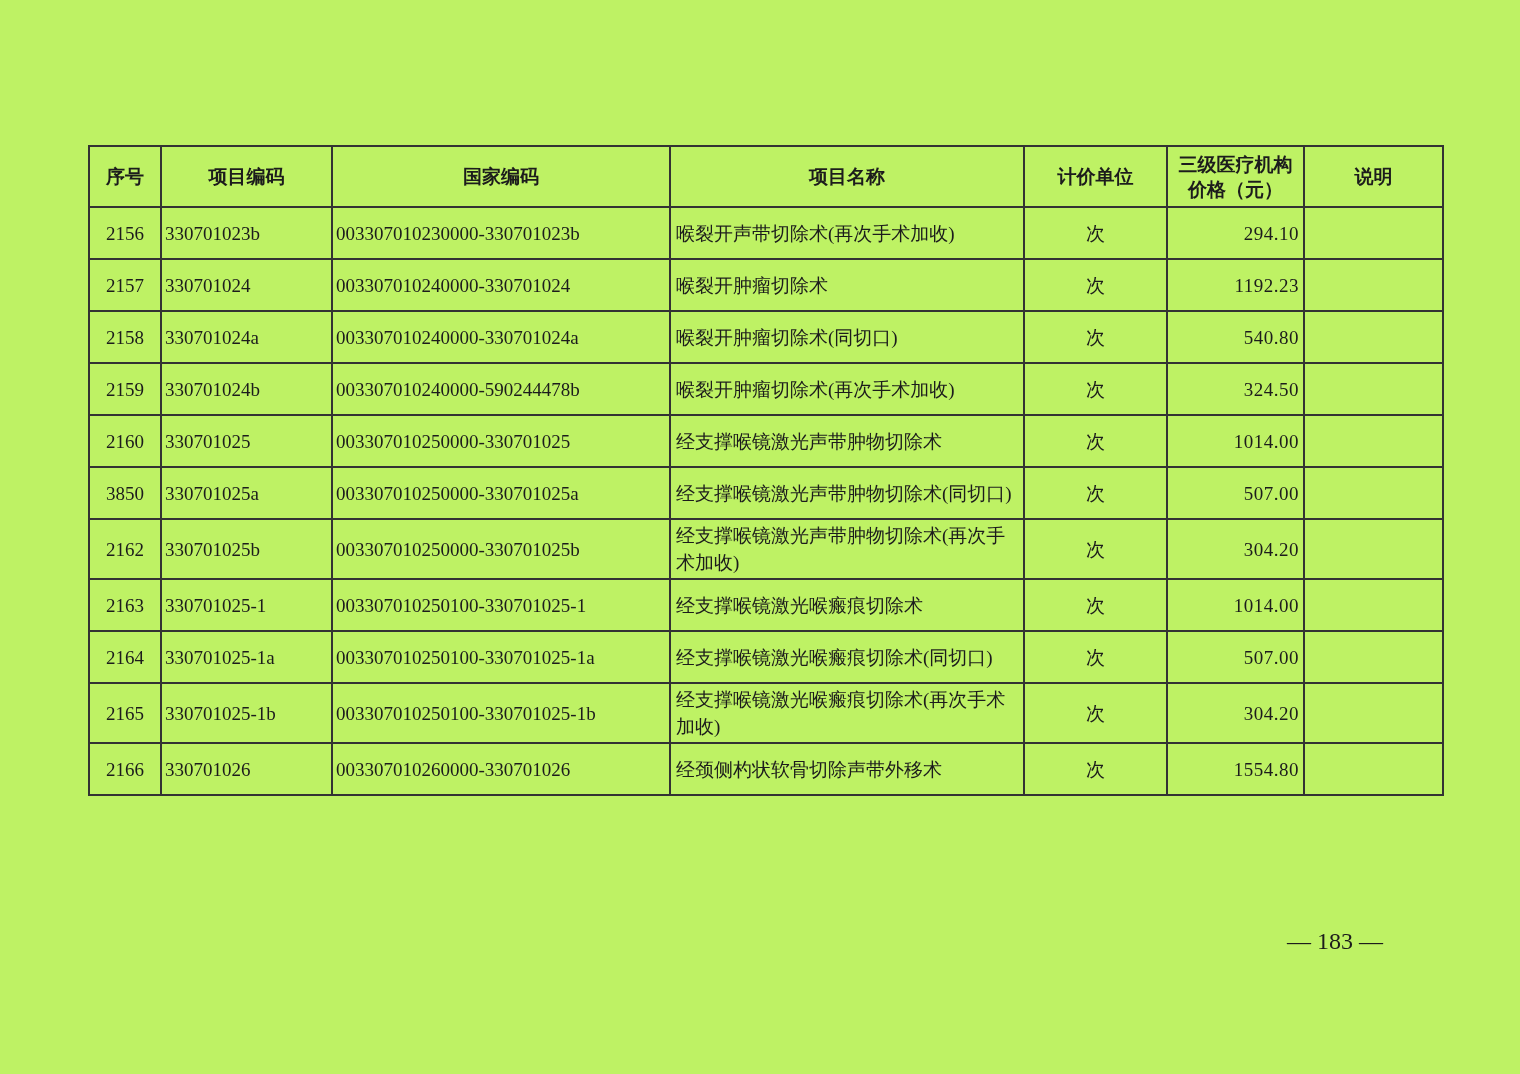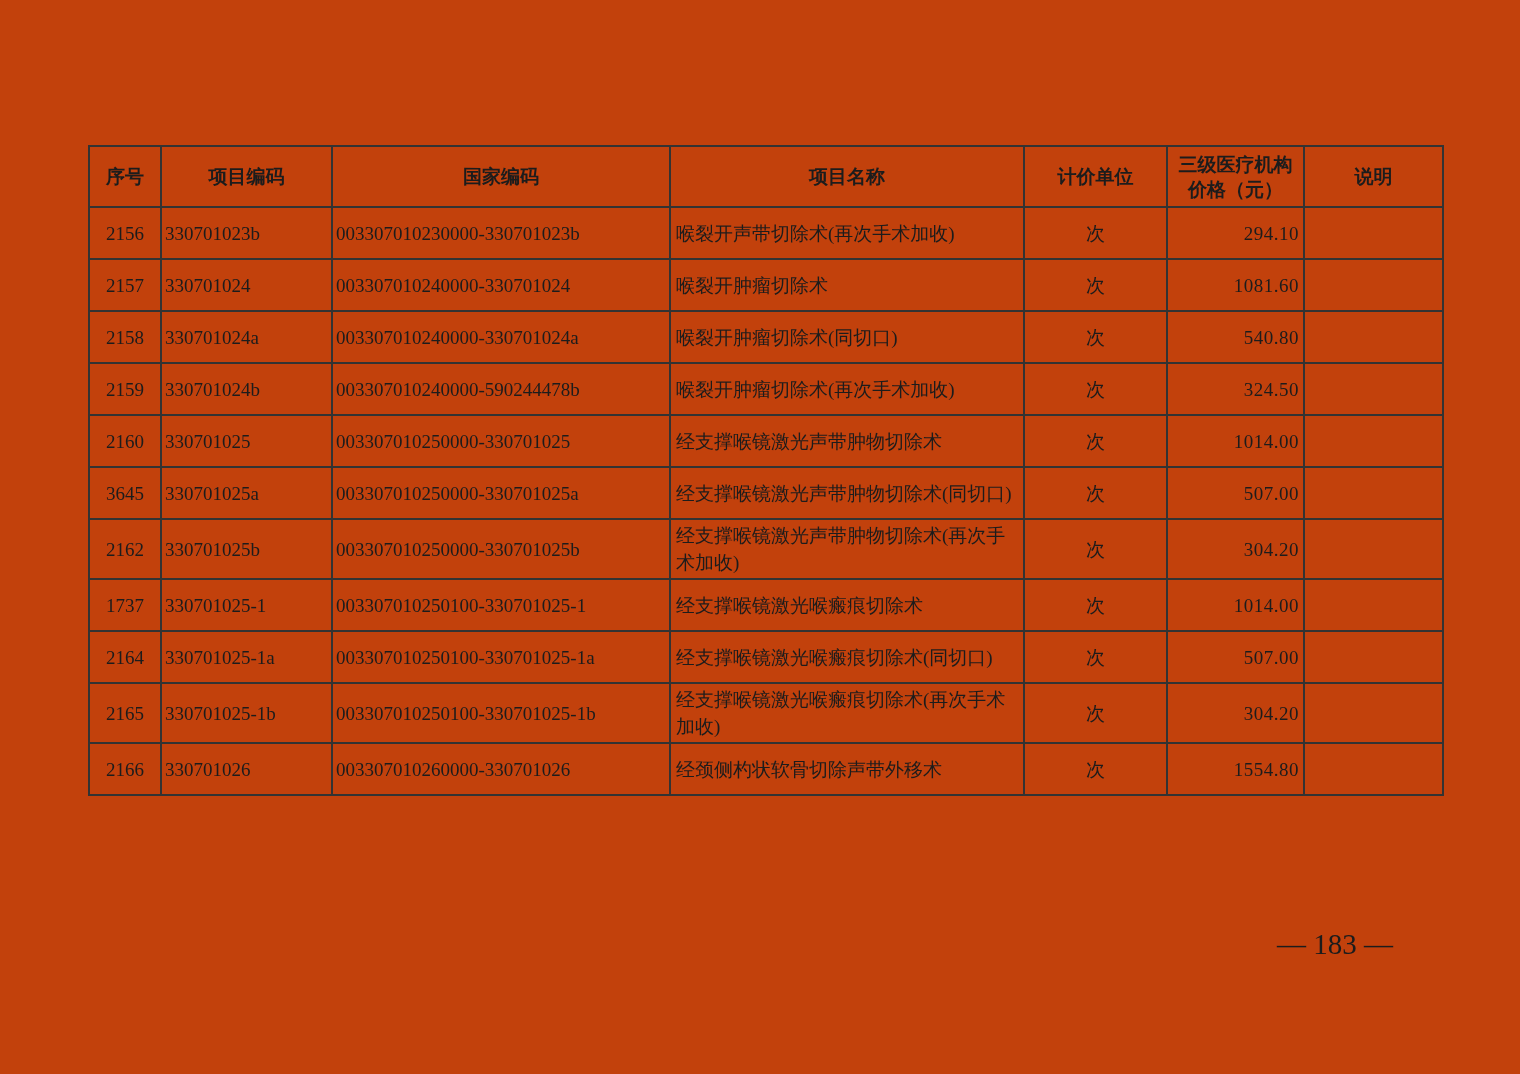--- a/index.html
+++ b/index.html
@@ -4,21 +4,21 @@
 <style>
   html, body {
     margin: 0;
     padding: 0;
     background: #ffffff;
   }
   .page {
     position: relative;
     width: 1520px;
     height: 1074px;
-    background: #c2410c;
+    background: #bef264;
     overflow: hidden;
     font-family: "Liberation Serif", "DejaVu Serif", serif;
     color: #1c1c1c;
     text-decoration: underline;
   }
   table.price-table {
     position: absolute;
     left: 88px;
     top: 145px;
     width: 1354px;
@@ -54,21 +54,21 @@
   td.c-name  { text-align: left; padding-left: 5px; padding-right: 5px; }
   td.c-unit  { text-align: center; }
   td.c-price { text-align: right; letter-spacing: 0.5px; }
   td.c-note  { text-align: center; }
   .page-number {
     position: absolute;
     top: 928px;
     left: 1270px;
     width: 130px;
     text-align: center;
-    font-size: 29px;
+    font-size: 24px;
     font-family: "Liberation Serif", "DejaVu Serif", serif;
     color: #1c1c1c;
     white-space: nowrap;
   }
 </style>
 </head>
 <body>
 
 <div class="page">
 
@@ -103,21 +103,21 @@
         <td class="c-unit">次</td>
         <td class="c-price">294.10</td>
         <td class="c-note"></td>
       </tr>
         <tr>
         <td class="c-seq">2157</td>
         <td class="c-code">330701024</td>
         <td class="c-ncode">003307010240000-330701024</td>
         <td class="c-name">喉裂开肿瘤切除术</td>
         <td class="c-unit">次</td>
-        <td class="c-price">1081.60</td>
+        <td class="c-price">1192.23</td>
         <td class="c-note"></td>
       </tr>
         <tr>
         <td class="c-seq">2158</td>
         <td class="c-code">330701024a</td>
         <td class="c-ncode">003307010240000-330701024a</td>
         <td class="c-name">喉裂开肿瘤切除术(同切口)</td>
         <td class="c-unit">次</td>
         <td class="c-price">540.80</td>
         <td class="c-note"></td>
@@ -134,39 +134,39 @@
         <tr>
         <td class="c-seq">2160</td>
         <td class="c-code">330701025</td>
         <td class="c-ncode">003307010250000-330701025</td>
         <td class="c-name">经支撑喉镜激光声带肿物切除术</td>
         <td class="c-unit">次</td>
         <td class="c-price">1014.00</td>
         <td class="c-note"></td>
       </tr>
         <tr>
-        <td class="c-seq">3645</td>
+        <td class="c-seq">3850</td>
         <td class="c-code">330701025a</td>
         <td class="c-ncode">003307010250000-330701025a</td>
         <td class="c-name">经支撑喉镜激光声带肿物切除术(同切口)</td>
         <td class="c-unit">次</td>
         <td class="c-price">507.00</td>
         <td class="c-note"></td>
       </tr>
         <tr>
         <td class="c-seq">2162</td>
         <td class="c-code">330701025b</td>
         <td class="c-ncode">003307010250000-330701025b</td>
         <td class="c-name">经支撑喉镜激光声带肿物切除术(再次手术加收)</td>
         <td class="c-unit">次</td>
         <td class="c-price">304.20</td>
         <td class="c-note"></td>
       </tr>
         <tr>
-        <td class="c-seq">1737</td>
+        <td class="c-seq">2163</td>
         <td class="c-code">330701025-1</td>
         <td class="c-ncode">003307010250100-330701025-1</td>
         <td class="c-name">经支撑喉镜激光喉瘢痕切除术</td>
         <td class="c-unit">次</td>
         <td class="c-price">1014.00</td>
         <td class="c-note"></td>
       </tr>
         <tr>
         <td class="c-seq">2164</td>
         <td class="c-code">330701025-1a</td>

